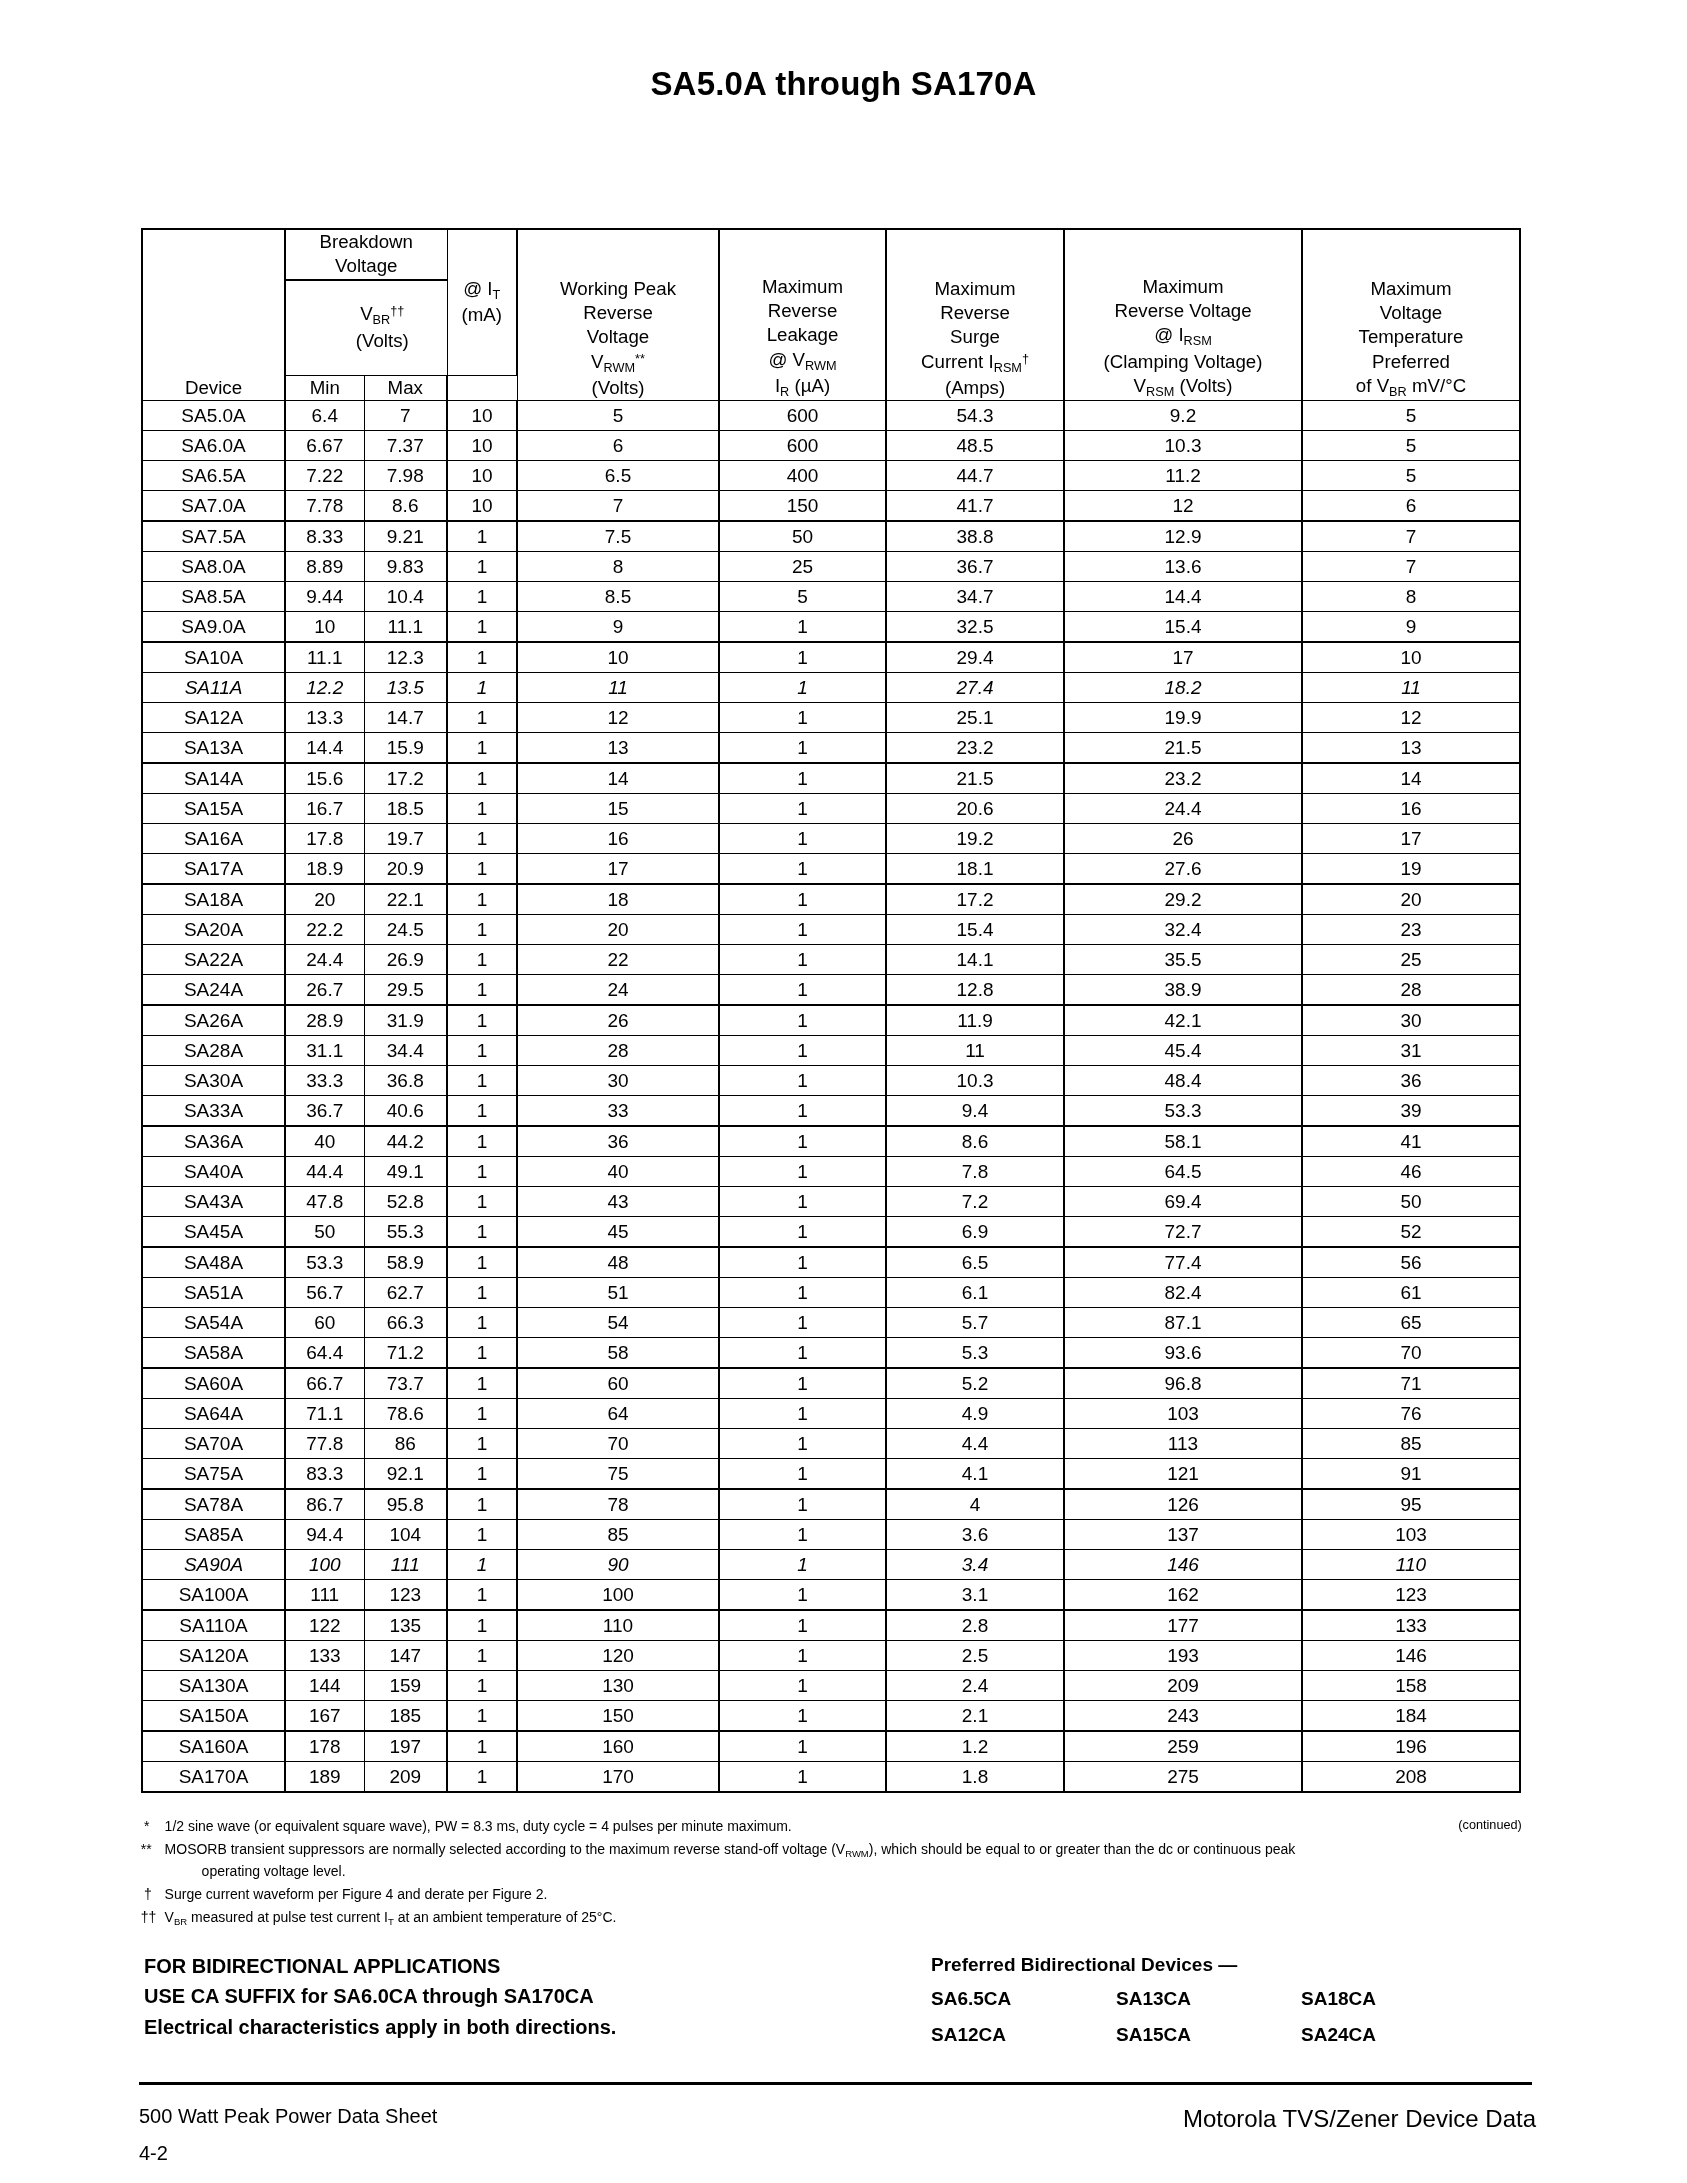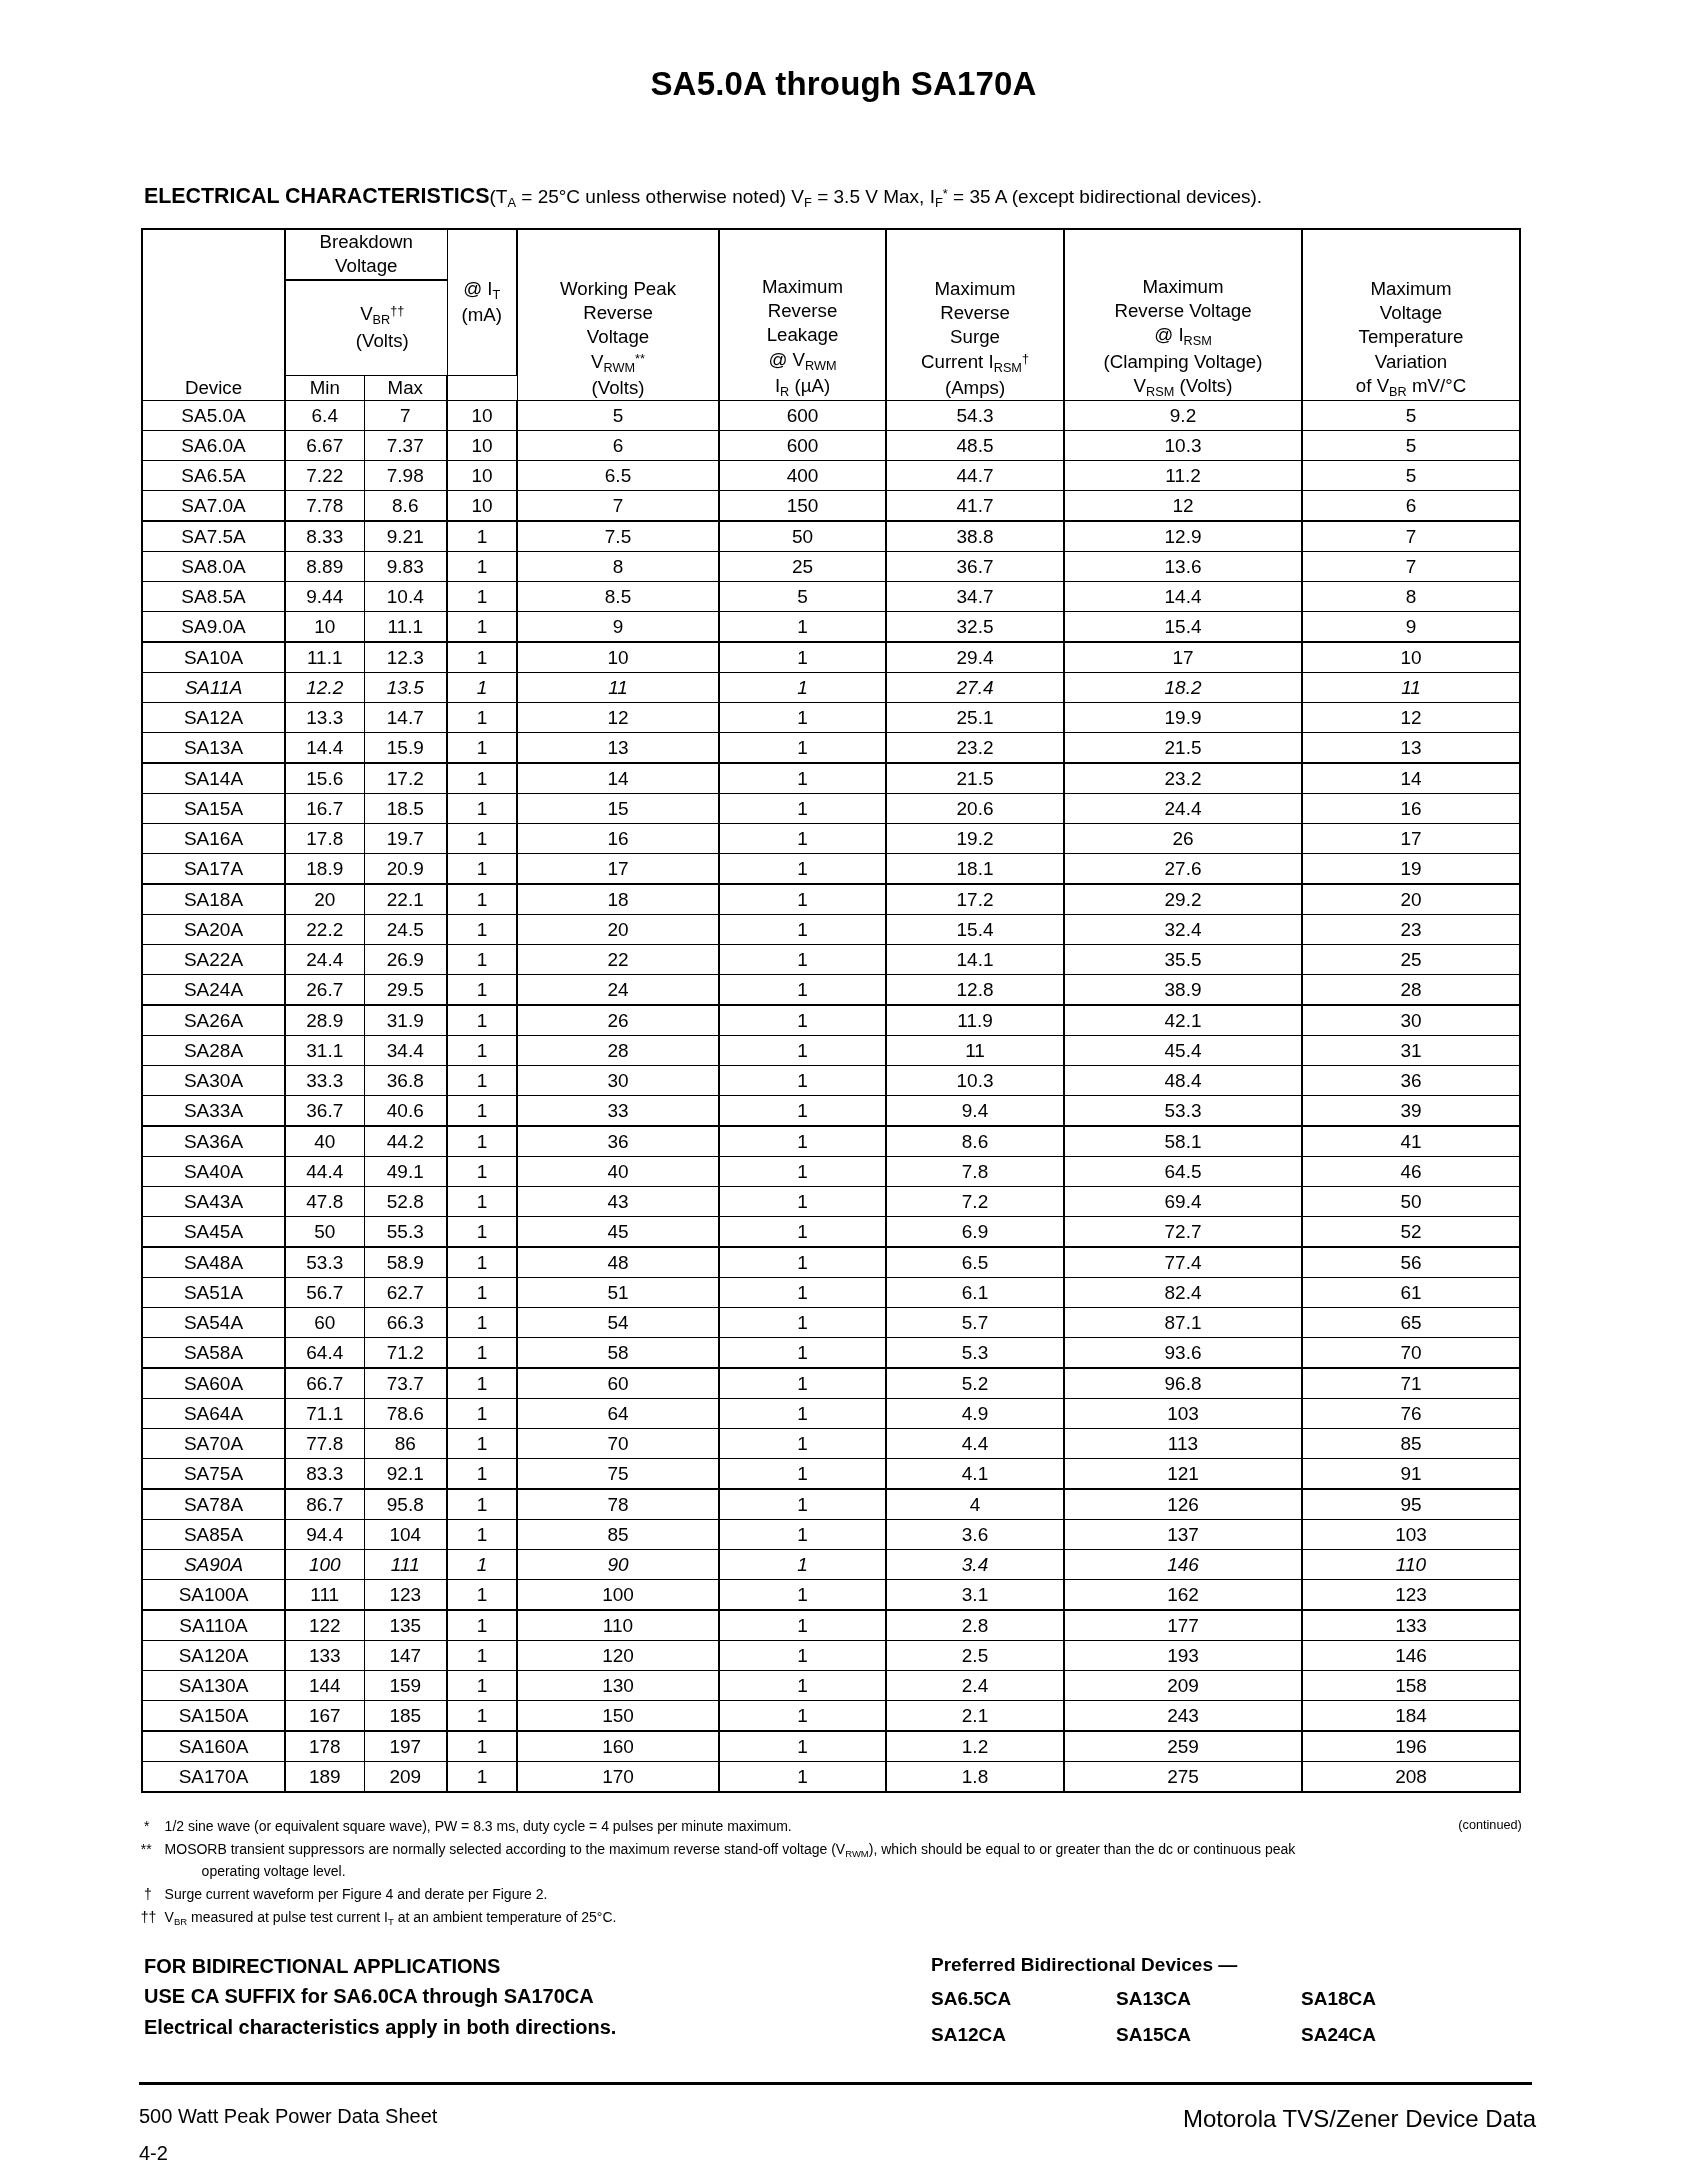--- a/index.html
+++ b/index.html
@@ -190,23 +190,20 @@
     font-size: 24px;
   }
 </style>
 </head>
 <body>
 
 <div class="page">
 
   <div class="doc-title">SA5.0A through SA170A</div>
 
-  <div class="elec-head">
-    <span class="strong">ELECTRICAL CHARACTERISTICS</span><span class="norm"><span>(T</span><sub>A</sub><span> = 25°C unless otherwise noted) V</span><sub>F</sub><span> = 3.5 V Max, I</span><sub>F</sub><sup>*</sup><span> = 35 A (except bidirectional devices).</span></span>
-  </div>
 
   <div class="tbl-wrap">
     <table class="main">
       <colgroup>
         <col class="c-dev">
           <col class="c-min">
           <col class="c-max">
           <col class="c-it">
         <col class="c-vrwm">
           <col class="c-ir">
@@ -247,21 +244,21 @@
             <span>Maximum</span><br>
             <span>Reverse Voltage</span><br>
             <span>@ I</span><sub>RSM</sub><br>
             <span>(Clamping Voltage)</span><br>
             <span>V</span><sub>RSM</sub><span> (Volts)</span>
           </td>
           <td class="hdr-cell" rowspan="3">
             <span>Maximum</span><br>
             <span>Voltage</span><br>
             <span>Temperature</span><br>
-            <span>Variation</span><br>
+            <span>Preferred</span><br>
             <span>of V</span><sub>BR</sub><span> mV/°C</span>
           </td>
         </tr>
         <tr>
           <td class="hdr-cell mid" colspan="2" style="height:94px;padding-left:32px;">
             <span>V</span><sub>BR</sub><sup>††</sup><br>
             <span>(Volts)</span>
           </td>
         </tr>
         <tr>

